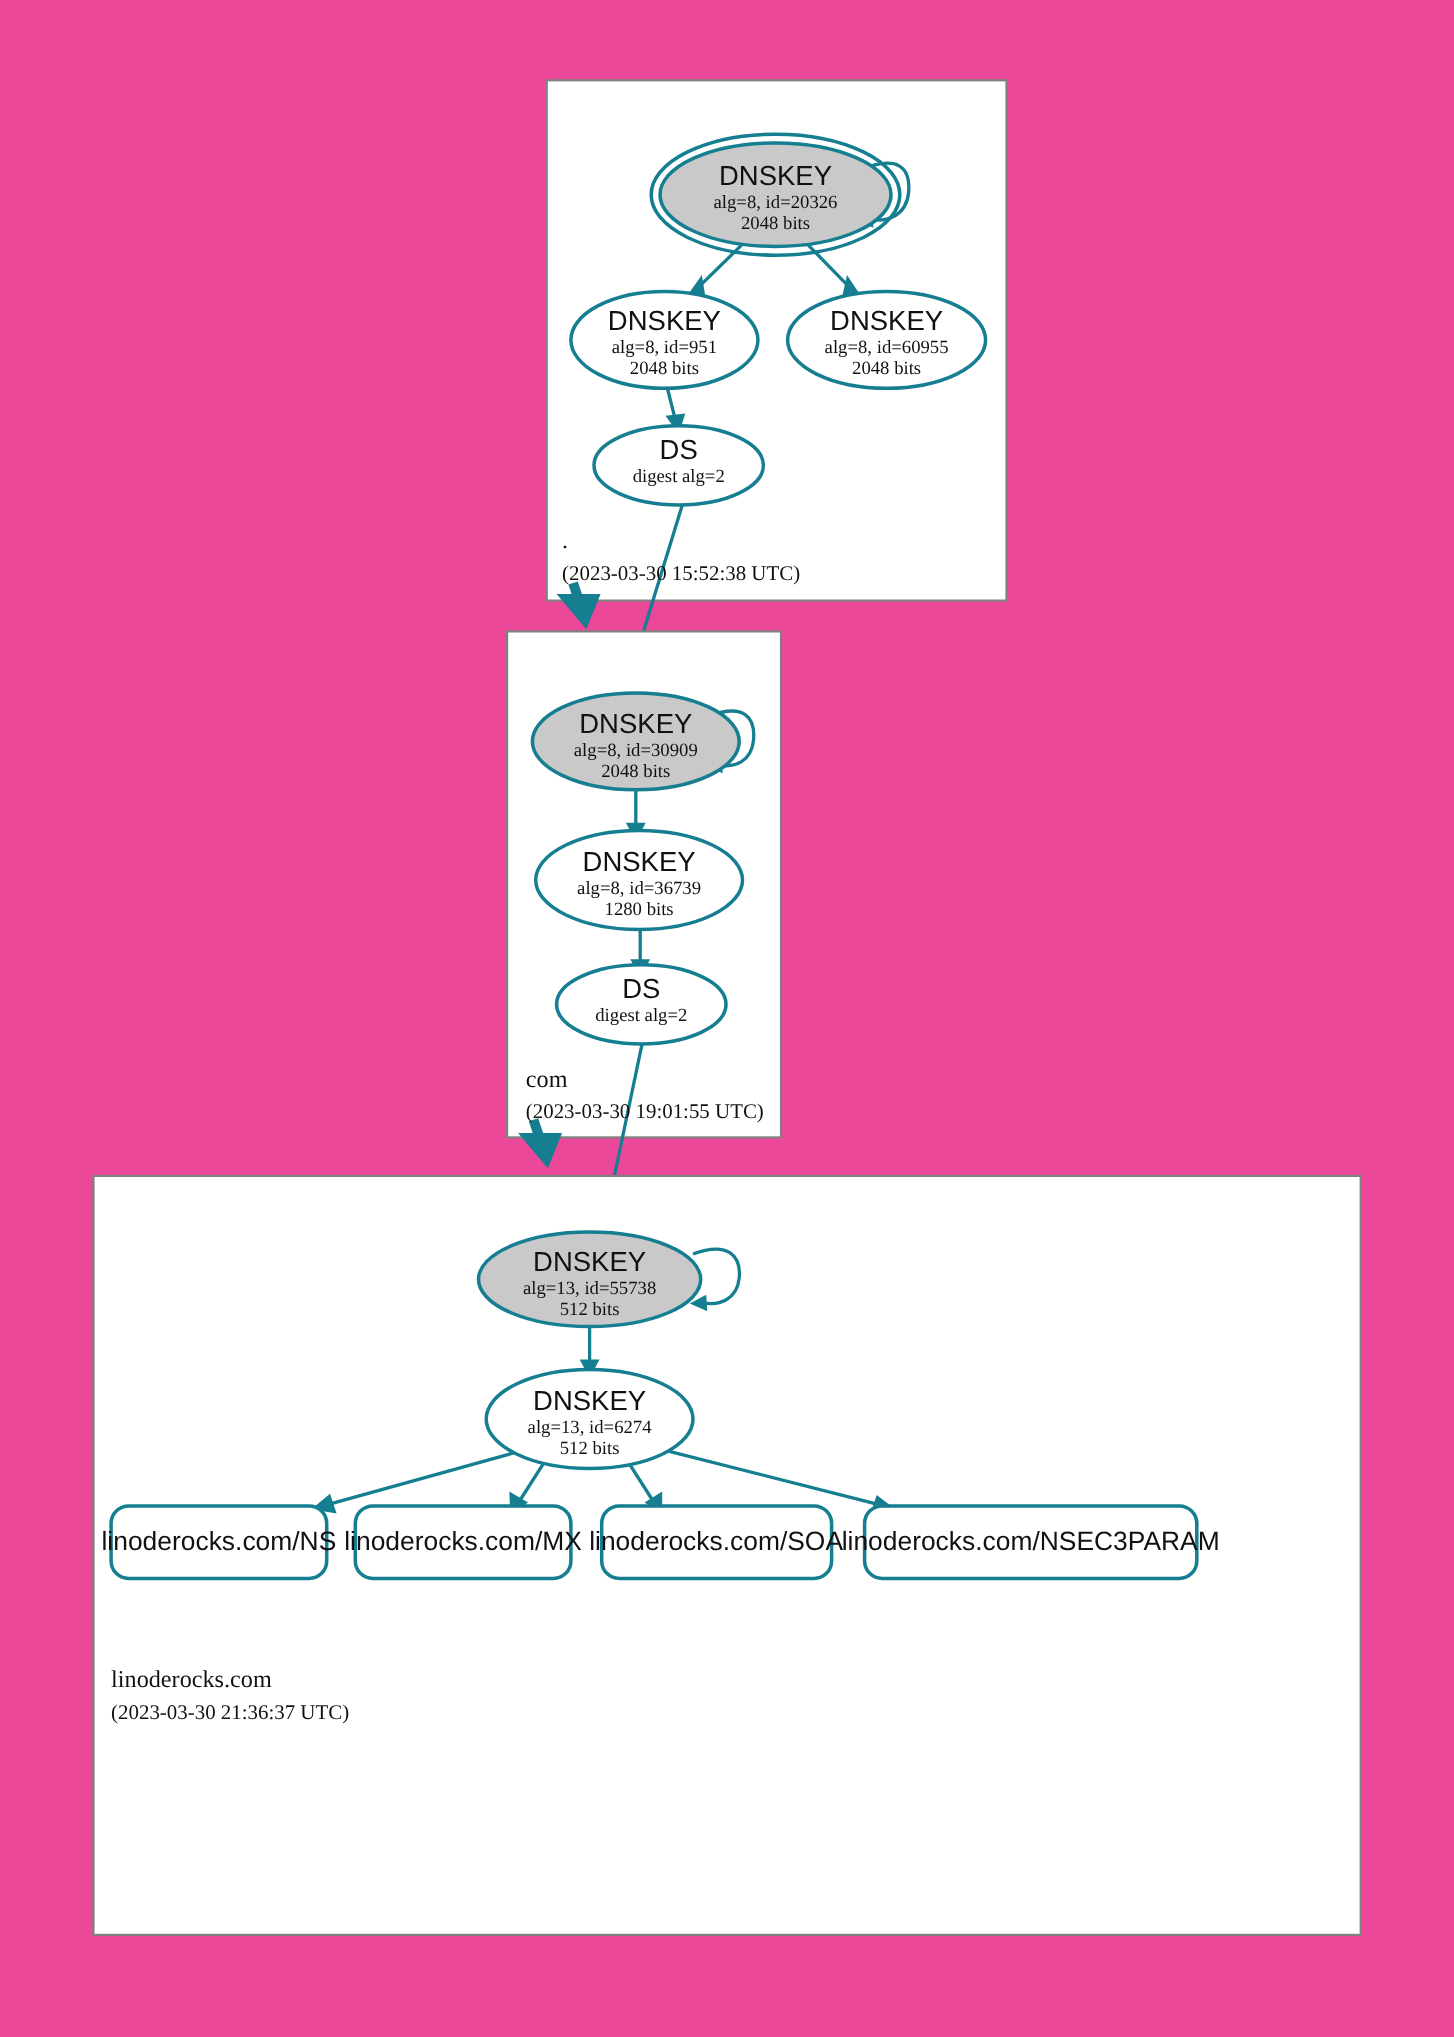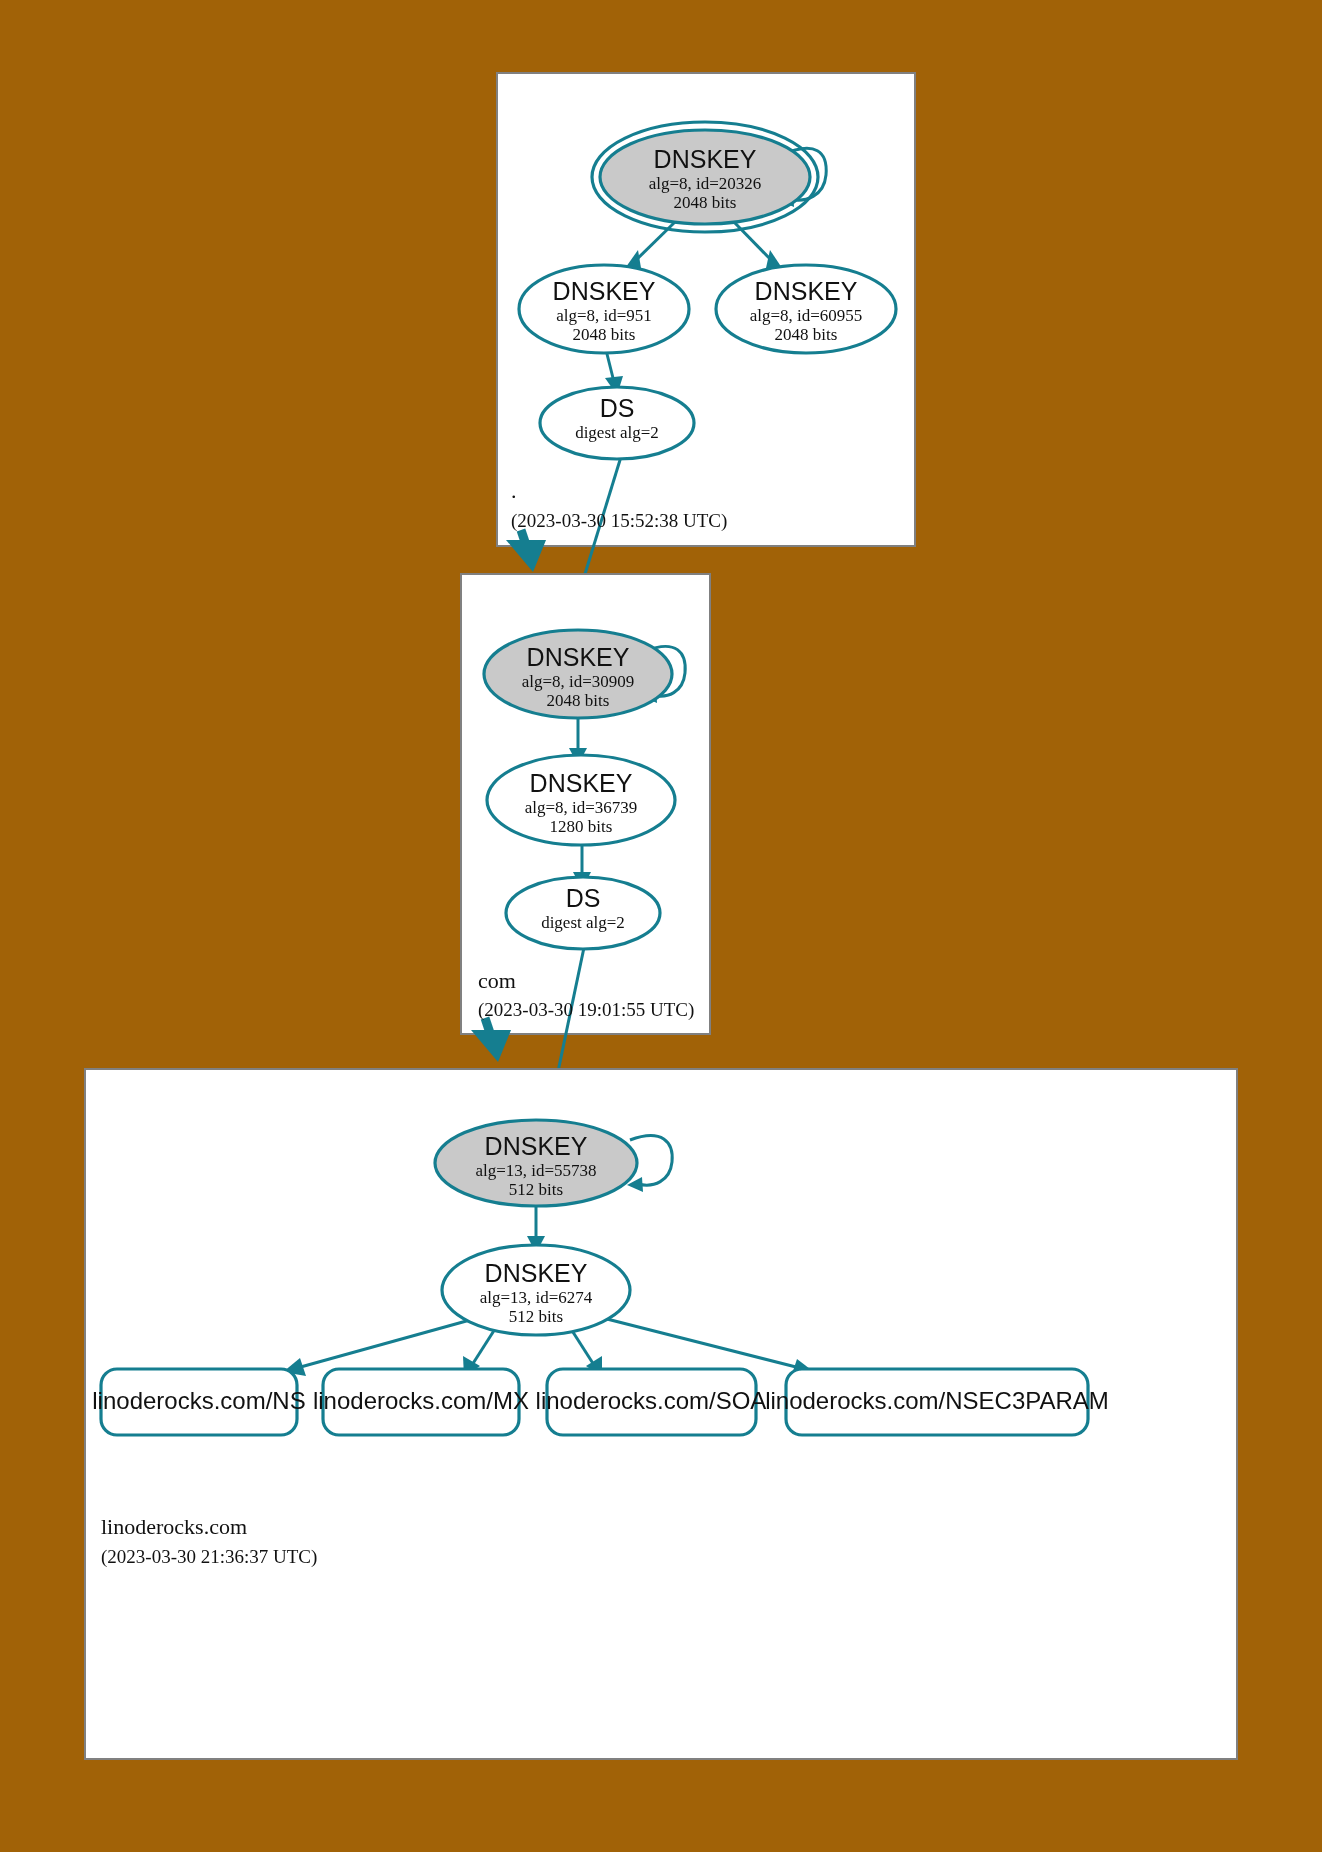--- a/index.html
+++ b/index.html
@@ -1,17 +1,17 @@
 <!DOCTYPE html>
 <html><head>
 <meta charset="utf-8">
 <style>
   html,body{margin:0;padding:0;background:#ffffff;}
   body{width:1322px;height:1852px;font-family:"Liberation Sans",sans-serif;}
-  #stage{position:relative;width:1322px;height:1852px;overflow:hidden;background:#a16207;}
+  #stage{position:relative;width:1322px;height:1852px;overflow:hidden;background:#ec4899;}
   svg{display:block;}
   .zone-box{fill:#ffffff;stroke:#808080;stroke-width:2;}
   .node-ell{stroke:#157e90;stroke-width:3.2;}
   .fill-gray{fill:#c9c9c9;}
   .fill-white{fill:#ffffff;}
   .rrset-box{fill:#ffffff;stroke:#157e90;stroke-width:3.2;}
   .edge{fill:none;stroke:#157e90;stroke-width:3;}
   .edge-thick{fill:none;stroke:#157e90;stroke-width:9;}
   .ahead{fill:#157e90;stroke:none;}
   .t-title{font-family:"Liberation Sans",sans-serif;font-size:25px;fill:#111;text-anchor:middle;}

